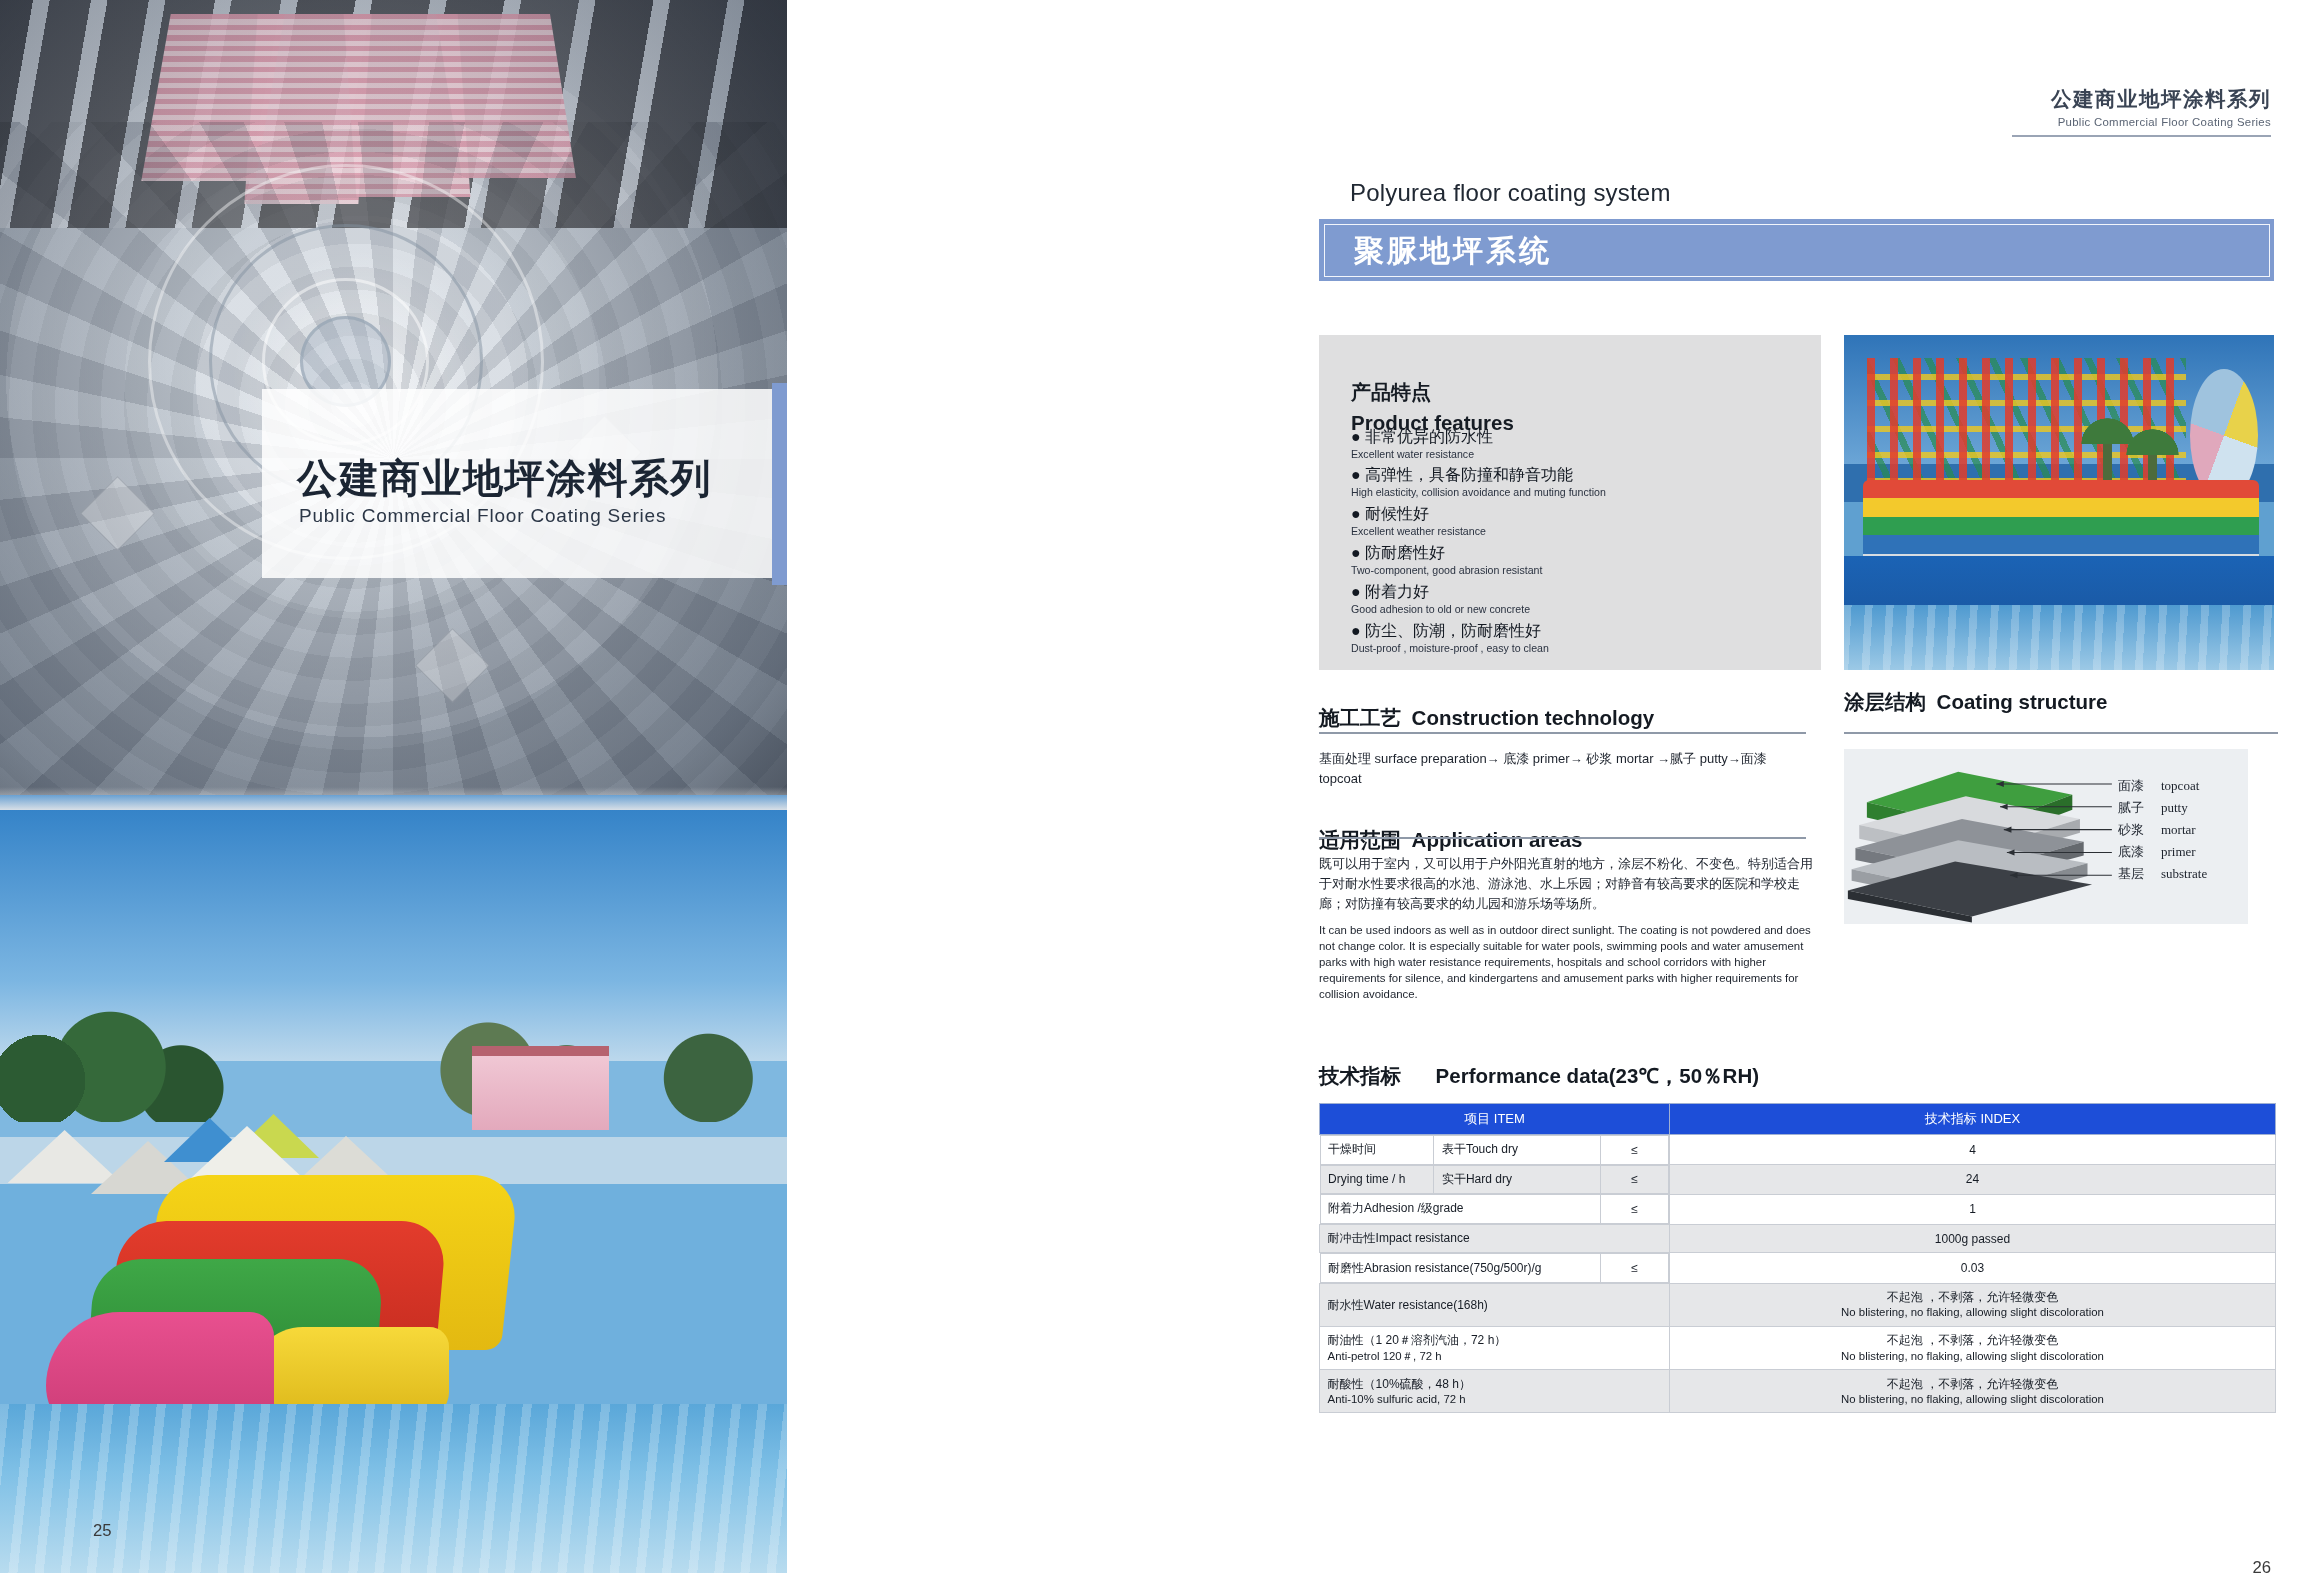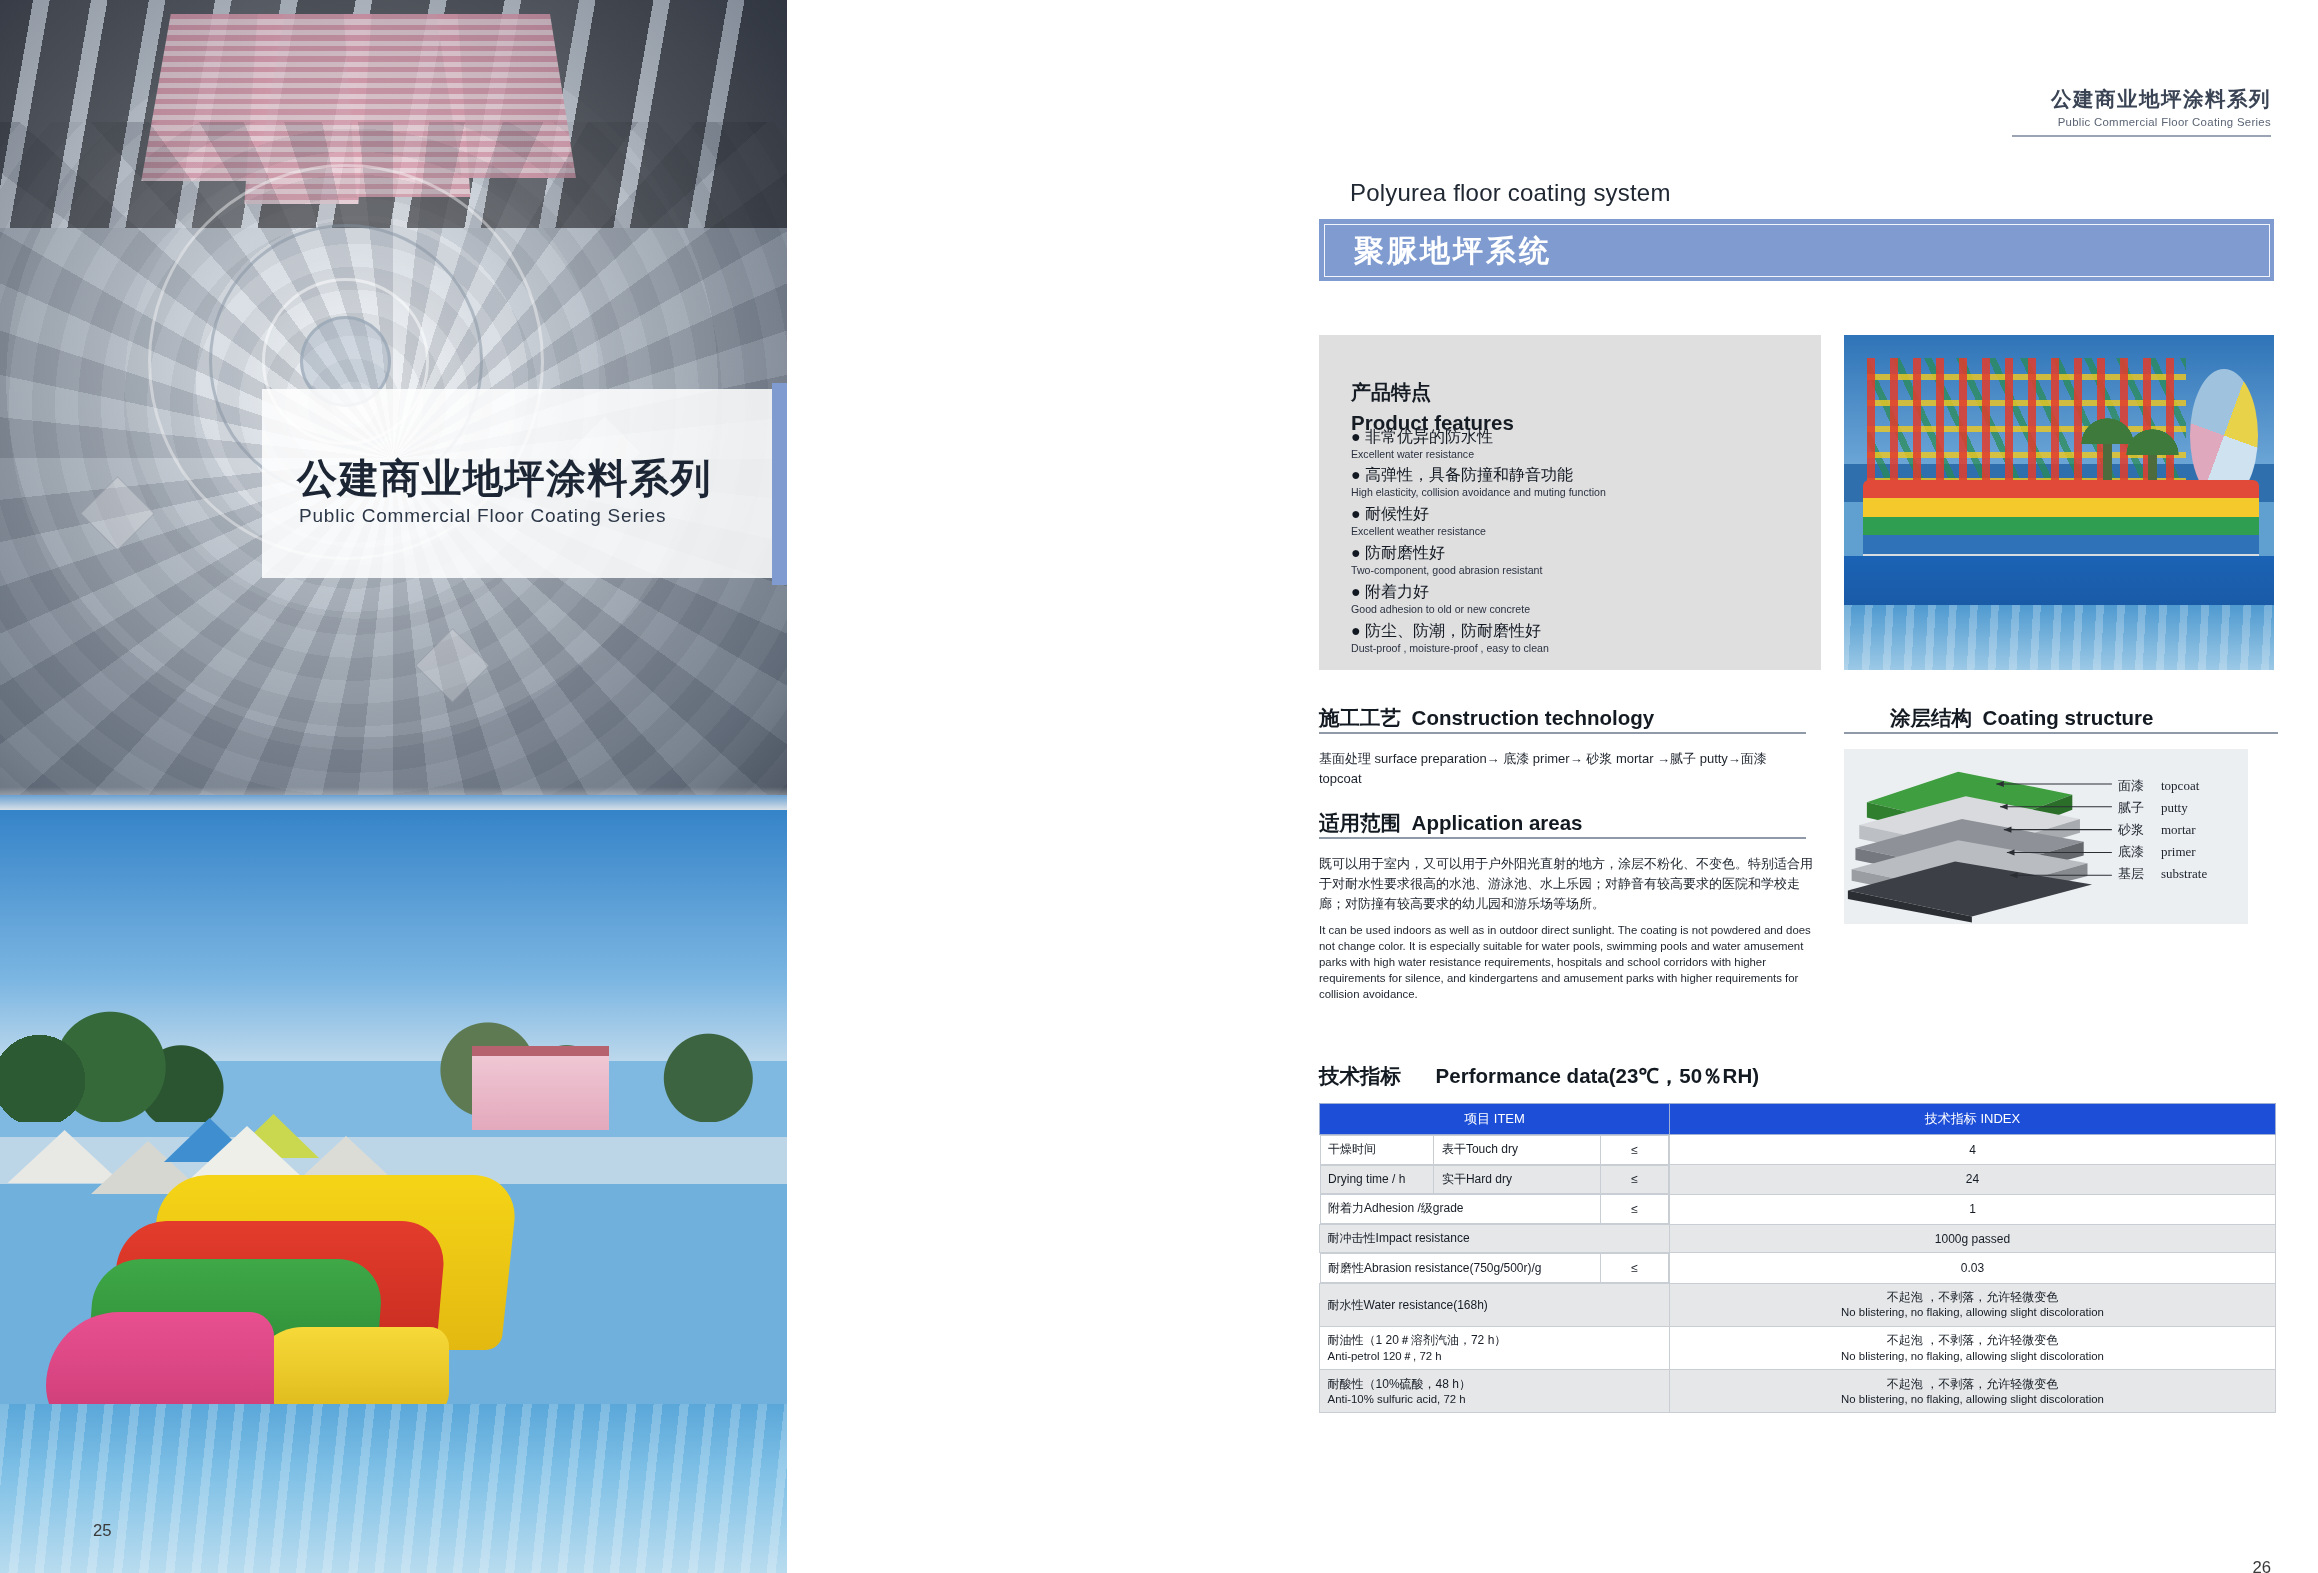--- a/index.html
+++ b/index.html
@@ -403,31 +403,31 @@
       <div class="water2"></div>
     </div>
 
     <div class="sec-head" style="left:532px; top:704px; display:flex; align-items:baseline;">
       <span class="cn">施工工艺</span>
       <span class="en">Construction  technology</span>
     </div>
     <div class="rule" style="left:532px; top:732px; width:487px;"></div>
     <div class="ct-body">基面处理 surface  preparation→ 底漆 primer→ 砂浆 mortar →腻子 putty→面漆 topcoat</div>
 
-    <div class="sec-head" style="left:532px; top:809px; display:flex; align-items:baseline;text-align:center;">
+    <div class="sec-head" style="left:532px; top:826px; display:flex; align-items:baseline;text-align:center;">
       <span class="cn">适用范围</span>
       <span class="en">Application  areas</span>
     </div>
     <div class="rule" style="left:532px; top:837px; width:487px;"></div>
     <div class="app-body">
       <div class="app-cn">既可以用于室内，又可以用于户外阳光直射的地方，涂层不粉化、不变色。特别适合用于对耐水性要求很高的水池、游泳池、水上乐园；对静音有较高要求的医院和学校走廊；对防撞有较高要求的幼儿园和游乐场等场所。</div>
       <div class="app-en">It can be used indoors as well as in outdoor direct sunlight. The coating is not powdered and does not change color. It is especially suitable for water pools, swimming pools and water amusement parks with high water resistance requirements, hospitals and school corridors with higher requirements for silence, and kindergartens and amusement parks with higher requirements for collision avoidance.</div>
     </div>
 
-    <div class="sec-head" style="left:1057px; top:704px; display:flex; align-items:baseline;margin-left:46px;">
+    <div class="sec-head" style="left:1057px; top:688px; display:flex; align-items:baseline;">
       <span class="cn">涂层结构</span>
       <span class="en">Coating  structure</span>
     </div>
     <div class="rule" style="left:1057px; top:732px; width:434px;"></div>
 
     <div class="coat-box">
       <svg class="coat-svg" width="274" height="175" viewBox="0 0 360 230">
         <polygon points="30,70 150,30 300,60 180,105" fill="#3f9e3f"></polygon>
         <polygon points="30,70 180,105 180,125 30,90" fill="#2f7f2f"></polygon>
         <polygon points="300,60 180,105 180,125 300,80" fill="#2a6e2a"></polygon>

